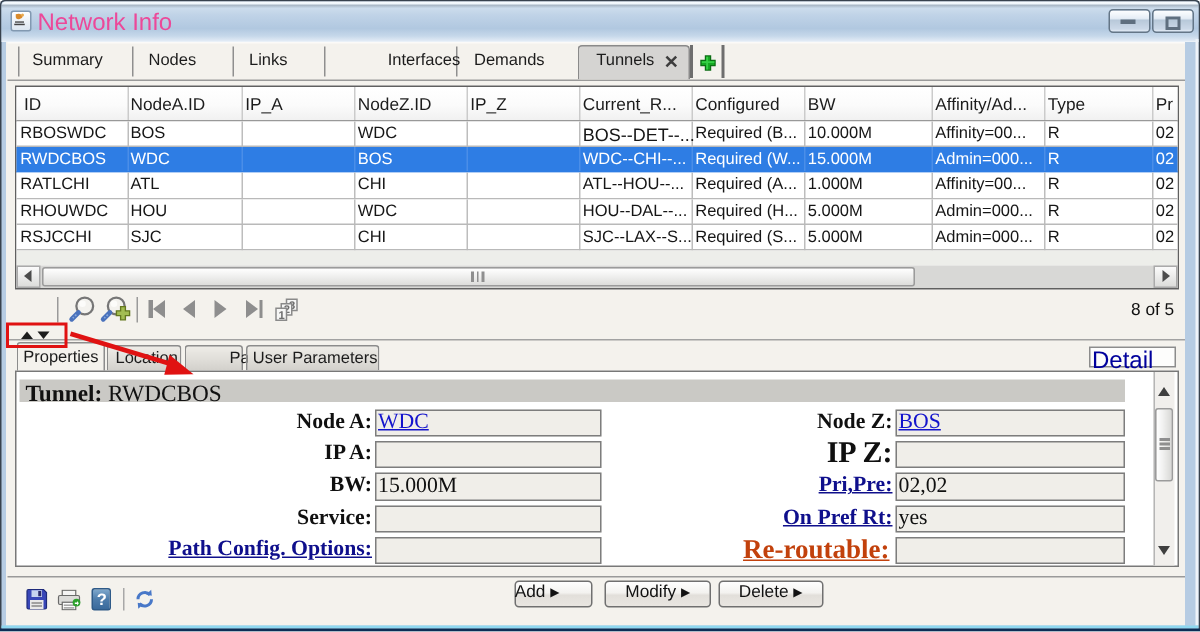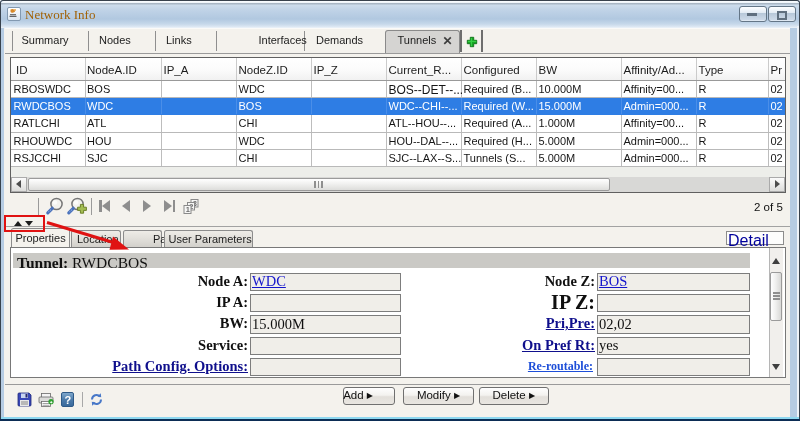--- a/index.html
+++ b/index.html
@@ -17,21 +17,21 @@
 <div class="ab" style="left:796.5px;top:26px;width:2.5px;height:391px;background:#eef3f9;"></div>
 <div class="ab" style="left:1px;top:417px;width:798px;height:2px;background:#8ed8f0;"></div>
 <div class="ab" style="left:0px;top:419px;width:800px;height:2px;background:#0c2d55;"></div>
 <div class="ab" style="left:7px;top:7px;width:12px;height:12px;background:linear-gradient(180deg,#ffffff,#dce6f0);border:1px solid #8299b1;border-radius:2px;"></div>
 <svg class="ab" style="left:8px;top:8px;" width="10" height="10" viewBox="0 0 10 10">
 <path d="M2.5 1.5 Q5 0.5 6.5 2 Q8 3.5 5.5 4.5 Q3 5.5 2.5 3.5 Z" fill="#d98a2b"></path>
 <circle cx="7" cy="2" r="1" fill="#e8a84c"></circle>
 <rect x="2" y="6.2" width="6" height="1" fill="#555"></rect>
 <rect x="1.5" y="7.8" width="7" height="1" fill="#444"></rect>
 </svg>
-<div class="ab" style="left:25px;top:7px;font-size:13px;color:#a16207;font-family:Liberation Serif, serif;">Network Info</div>
+<div class="ab" style="left:25px;top:7px;font-size:16px;color:#ec4899;">Network Info</div>
 <div class="ab" style="left:738.5px;top:5.5px;width:26px;height:14.5px;border:1px solid #647687;border-radius:3px;background:linear-gradient(180deg,#fdfeff 0%,#e3ecf5 40%,#b7c8d9 45%,#ccd9e8 90%,#e8f0f8 100%);"></div>
 <div class="ab" style="left:746.5px;top:13px;width:10.5px;height:3px;background:#5f6f7f;"></div>
 <div class="ab" style="left:767.5px;top:5.5px;width:26px;height:14.5px;border:1px solid #647687;border-radius:3px;background:linear-gradient(180deg,#fdfeff 0%,#e3ecf5 40%,#b7c8d9 45%,#ccd9e8 90%,#e8f0f8 100%);"></div>
 <div class="ab" style="left:777.0px;top:10.5px;width:6px;height:5px;border:2px solid #5f6f7f;"></div>
 <div class="ab" style="left:5px;top:28px;width:785px;height:1px;background:#fbfaf8;"></div>
 <div class="ab" style="left:5px;top:52.5px;width:785px;height:1px;background:#9a9a9a;"></div>
 <div class="sep" style="left:12px;top:31px;height:20px;"></div>
 <div class="sep" style="left:87.5px;top:31px;height:20px;"></div>
 <div class="sep" style="left:155px;top:31px;height:20px;"></div>
 <div class="sep" style="left:216px;top:31px;height:20px;"></div>
@@ -166,21 +166,21 @@
 <div class="ab" style="left:461px;top:149.8px;width:1px;height:17.2px;background:#bdbdbd;"></div>
 <div class="ab" style="left:536px;top:149.8px;width:1px;height:17.2px;background:#bdbdbd;"></div>
 <div class="ab" style="left:621px;top:149.8px;width:1px;height:17.2px;background:#bdbdbd;"></div>
 <div class="ab" style="left:696px;top:149.8px;width:1px;height:17.2px;background:#bdbdbd;"></div>
 <div class="ab" style="left:768px;top:149.8px;width:1px;height:17.2px;background:#bdbdbd;"></div>
 <div class="ab" style="left:11px;top:166.0px;width:774px;height:1px;background:#b9b9b9;"></div>
 <div class="ab" style="left:13.5px;top:151.8px;font-size:11px;color:#161616;white-space:nowrap;">RSJCCHI</div>
 <div class="ab" style="left:87.0px;top:151.8px;font-size:11px;color:#161616;white-space:nowrap;">SJC</div>
 <div class="ab" style="left:238.5px;top:151.8px;font-size:11px;color:#161616;white-space:nowrap;">CHI</div>
 <div class="ab" style="left:388.5px;top:151.8px;font-size:11px;color:#161616;white-space:nowrap;">SJC--LAX--S...</div>
-<div class="ab" style="left:463.5px;top:151.8px;font-size:11px;color:#161616;white-space:nowrap;">Tunnels (S...</div>
+<div class="ab" style="left:463.5px;top:151.8px;font-size:11px;color:#161616;white-space:nowrap;">Required (S...</div>
 <div class="ab" style="left:538.5px;top:151.8px;font-size:11px;color:#161616;white-space:nowrap;">5.000M</div>
 <div class="ab" style="left:623.5px;top:151.8px;font-size:11px;color:#161616;white-space:nowrap;">Admin=000...</div>
 <div class="ab" style="left:698.5px;top:151.8px;font-size:11px;color:#161616;white-space:nowrap;">R</div>
 <div class="ab" style="left:770.5px;top:151.8px;font-size:11px;color:#161616;white-space:nowrap;">02</div>
 <div class="ab" style="left:11px;top:167px;width:774px;height:9.5px;background:#edeeea;"></div>
 <div class="ab" style="left:11px;top:176.5px;width:774px;height:15px;background:#d8d8d6;"></div>
 <div class="ab" style="left:11px;top:176.5px;width:16px;height:15px;background:linear-gradient(180deg,#fbfbfb,#dcdcda);border:1px solid #aaa;box-sizing:border-box;"></div>
 <div class="ab" style="left:16px;top:180px;width:0;height:0;border-right:5px solid #4c4c4c;border-top:4px solid transparent;border-bottom:4px solid transparent;"></div>
 <div class="ab" style="left:769px;top:176.5px;width:16px;height:15px;background:linear-gradient(180deg,#fbfbfb,#dcdcda);border:1px solid #aaa;box-sizing:border-box;"></div>
 <div class="ab" style="left:774.5px;top:180px;width:0;height:0;border-left:5px solid #4c4c4c;border-top:4px solid transparent;border-bottom:4px solid transparent;"></div>
@@ -210,21 +210,21 @@
 <div class="ab" style="left:164px;top:200px;width:0;height:0;border-left:8px solid #8e8e8e;border-top:6px solid transparent;border-bottom:6px solid transparent;"></div>
 <div class="ab" style="left:172.5px;top:200px;width:2.5px;height:12px;background:#8e8e8e;"></div>
 <svg class="ab" style="left:183px;top:198px;" width="16" height="17" viewBox="0 0 16 17">
 <rect x="8" y="1.5" width="7" height="7.5" fill="#f6f6f5" stroke="#8a8a8a"></rect>
 <text x="9.7" y="7.9" font-size="7.5" font-weight="bold" fill="#6e6e6e" font-family="Liberation Sans">3</text>
 <rect x="4.5" y="4.5" width="7" height="7.5" fill="#f6f6f5" stroke="#8a8a8a"></rect>
 <text x="6.2" y="10.9" font-size="7.5" font-weight="bold" fill="#6e6e6e" font-family="Liberation Sans">2</text>
 <rect x="1" y="7.5" width="7" height="8" fill="#f6f6f5" stroke="#8a8a8a"></rect>
 <text x="2.7" y="14.4" font-size="7.5" font-weight="bold" fill="#6e6e6e" font-family="Liberation Sans">1</text>
 </svg>
-<div class="ab" style="left:754px;top:200.5px;font-size:11.5px;color:#111;">2 of 5</div>
+<div class="ab" style="left:754px;top:200.5px;font-size:11.5px;color:#111;">8 of 5</div>
 <div class="ab" style="left:5px;top:226px;width:785px;height:1px;background:#a2a2a2;"></div>
 <div class="ab" style="left:14px;top:220.5px;width:0;height:0;border-bottom:5.5px solid #1c1c1c;border-left:4px solid transparent;border-right:4px solid transparent;"></div>
 <div class="ab" style="left:25px;top:220.5px;width:0;height:0;border-top:5.5px solid #1c1c1c;border-left:4px solid transparent;border-right:4px solid transparent;"></div>
 <div class="ab" style="left:70.5px;top:229.5px;width:50.5px;height:17px;background:linear-gradient(180deg,#eeece7 0%,#dedcd7 60%,#d2d0cb 100%);border:1px solid #8c8c8c;border-bottom:none;border-radius:2.5px 2.5px 0 0;box-sizing:border-box;"></div>
 <div class="ab t12" style="left:77px;top:233px;">Location</div>
 <div class="ab" style="left:122.5px;top:229.5px;width:39.5px;height:17px;background:linear-gradient(180deg,#eeece7 0%,#dedcd7 60%,#d2d0cb 100%);border:1px solid #8c8c8c;border-bottom:none;border-radius:2.5px 2.5px 0 0;box-sizing:border-box;"></div>
 <div class="ab t12" style="left:117px;top:233px;margin-left:36px;">Paths</div>
 <div class="ab" style="left:163.5px;top:229.5px;width:89px;height:17px;background:linear-gradient(180deg,#eeece7 0%,#dedcd7 60%,#d2d0cb 100%);border:1px solid #8c8c8c;border-bottom:none;border-radius:2.5px 2.5px 0 0;box-sizing:border-box;"></div>
 <div class="ab t12" style="left:168.5px;top:233px;">User Parameters</div>
 <div class="ab" style="left:11px;top:228px;width:58.5px;height:19.5px;background:#f4f2ed;border:1px solid #8c8c8c;border-bottom:none;border-radius:2.5px 2.5px 0 0;box-sizing:border-box;"></div>
@@ -250,21 +250,21 @@
 <div class="ab" style="right:205px;top:315.3px;height:18.3px;line-height:17px;font-family:'Liberation Serif',serif;font-size:14.5px;font-weight:bold;color:#0f0f8c;text-decoration:underline;white-space:nowrap;">Pri,Pre:</div>
 <div class="ab" style="left:596.5px;top:315.3px;width:153px;height:18.3px;background:#f0eee9;border:1px solid #7d7d7d;box-sizing:border-box;"></div>
 <div class="ab" style="left:599.0px;top:315.8px;line-height:17px;font-family:'Liberation Serif',serif;font-size:14.5px;color:#101010;white-space:nowrap;">02,02</div>
 <div class="ab" style="right:552px;top:336.65000000000003px;height:18.3px;line-height:17px;font-family:'Liberation Serif',serif;font-size:14.5px;font-weight:bold;color:#101010;white-space:nowrap;">Service:</div>
 <div class="ab" style="left:249.5px;top:336.65000000000003px;width:151px;height:18.3px;background:#f0eee9;border:1px solid #7d7d7d;box-sizing:border-box;"></div>
 <div class="ab" style="right:205px;top:336.65000000000003px;height:18.3px;line-height:17px;font-family:'Liberation Serif',serif;font-size:14.5px;font-weight:bold;color:#0f0f8c;text-decoration:underline;white-space:nowrap;">On Pref Rt:</div>
 <div class="ab" style="left:596.5px;top:336.65000000000003px;width:153px;height:18.3px;background:#f0eee9;border:1px solid #7d7d7d;box-sizing:border-box;"></div>
 <div class="ab" style="left:599.0px;top:337.15000000000003px;line-height:17px;font-family:'Liberation Serif',serif;font-size:14.5px;color:#101010;white-space:nowrap;">yes</div>
 <div class="ab" style="right:552px;top:358.0px;height:18.3px;line-height:17px;font-family:'Liberation Serif',serif;font-size:14.5px;font-weight:bold;color:#0f0f8c;text-decoration:underline;white-space:nowrap;">Path Config. Options:</div>
 <div class="ab" style="left:249.5px;top:358.0px;width:151px;height:17.5px;background:#f0eee9;border:1px solid #7d7d7d;box-sizing:border-box;"></div>
-<div class="ab" style="right:207px;top:358.0px;height:18.3px;line-height:17px;font-family:'Liberation Serif',serif;font-size:12px;font-weight:bold;color:#1d4ed8;text-decoration:underline;white-space:nowrap;">Re-routable:</div>
+<div class="ab" style="right:207px;top:358.0px;height:18.3px;line-height:17px;font-family:'Liberation Serif',serif;font-size:18px;font-weight:bold;color:#c2410c;text-decoration:underline;white-space:nowrap;">Re-routable:</div>
 <div class="ab" style="left:596.5px;top:358.0px;width:153px;height:17.5px;background:#f0eee9;border:1px solid #7d7d7d;box-sizing:border-box;"></div>
 <div class="ab" style="left:768.5px;top:247.5px;width:14.5px;height:129px;background:#f1efec;border-left:1px solid #b5b5b5;box-sizing:border-box;"></div>
 <div class="ab" style="left:772px;top:258px;width:0;height:0;border-bottom:6px solid #3f3f3f;border-left:4px solid transparent;border-right:4px solid transparent;"></div>
 <div class="ab" style="left:772px;top:364px;width:0;height:0;border-top:6px solid #3f3f3f;border-left:4px solid transparent;border-right:4px solid transparent;"></div>
 <div class="ab" style="left:769.5px;top:271.5px;width:12.5px;height:49px;background:linear-gradient(90deg,#ffffff 0%,#f0f0ef 45%,#d8d8d6 100%);border:1px solid #9b9b9b;border-radius:2px;box-sizing:border-box;"></div>
 <div class="ab" style="left:772.5px;top:292px;width:7px;height:1.5px;background:#8f8f8f;"></div>
 <div class="ab" style="left:772.5px;top:295px;width:7px;height:1.5px;background:#8f8f8f;"></div>
 <div class="ab" style="left:772.5px;top:298px;width:7px;height:1.5px;background:#8f8f8f;"></div>
 <div class="ab" style="left:5px;top:383.5px;width:785px;height:1px;background:#9a9a9a;"></div>
 <svg class="ab" style="left:17px;top:392px;" width="15" height="15" viewBox="0 0 15 15">

